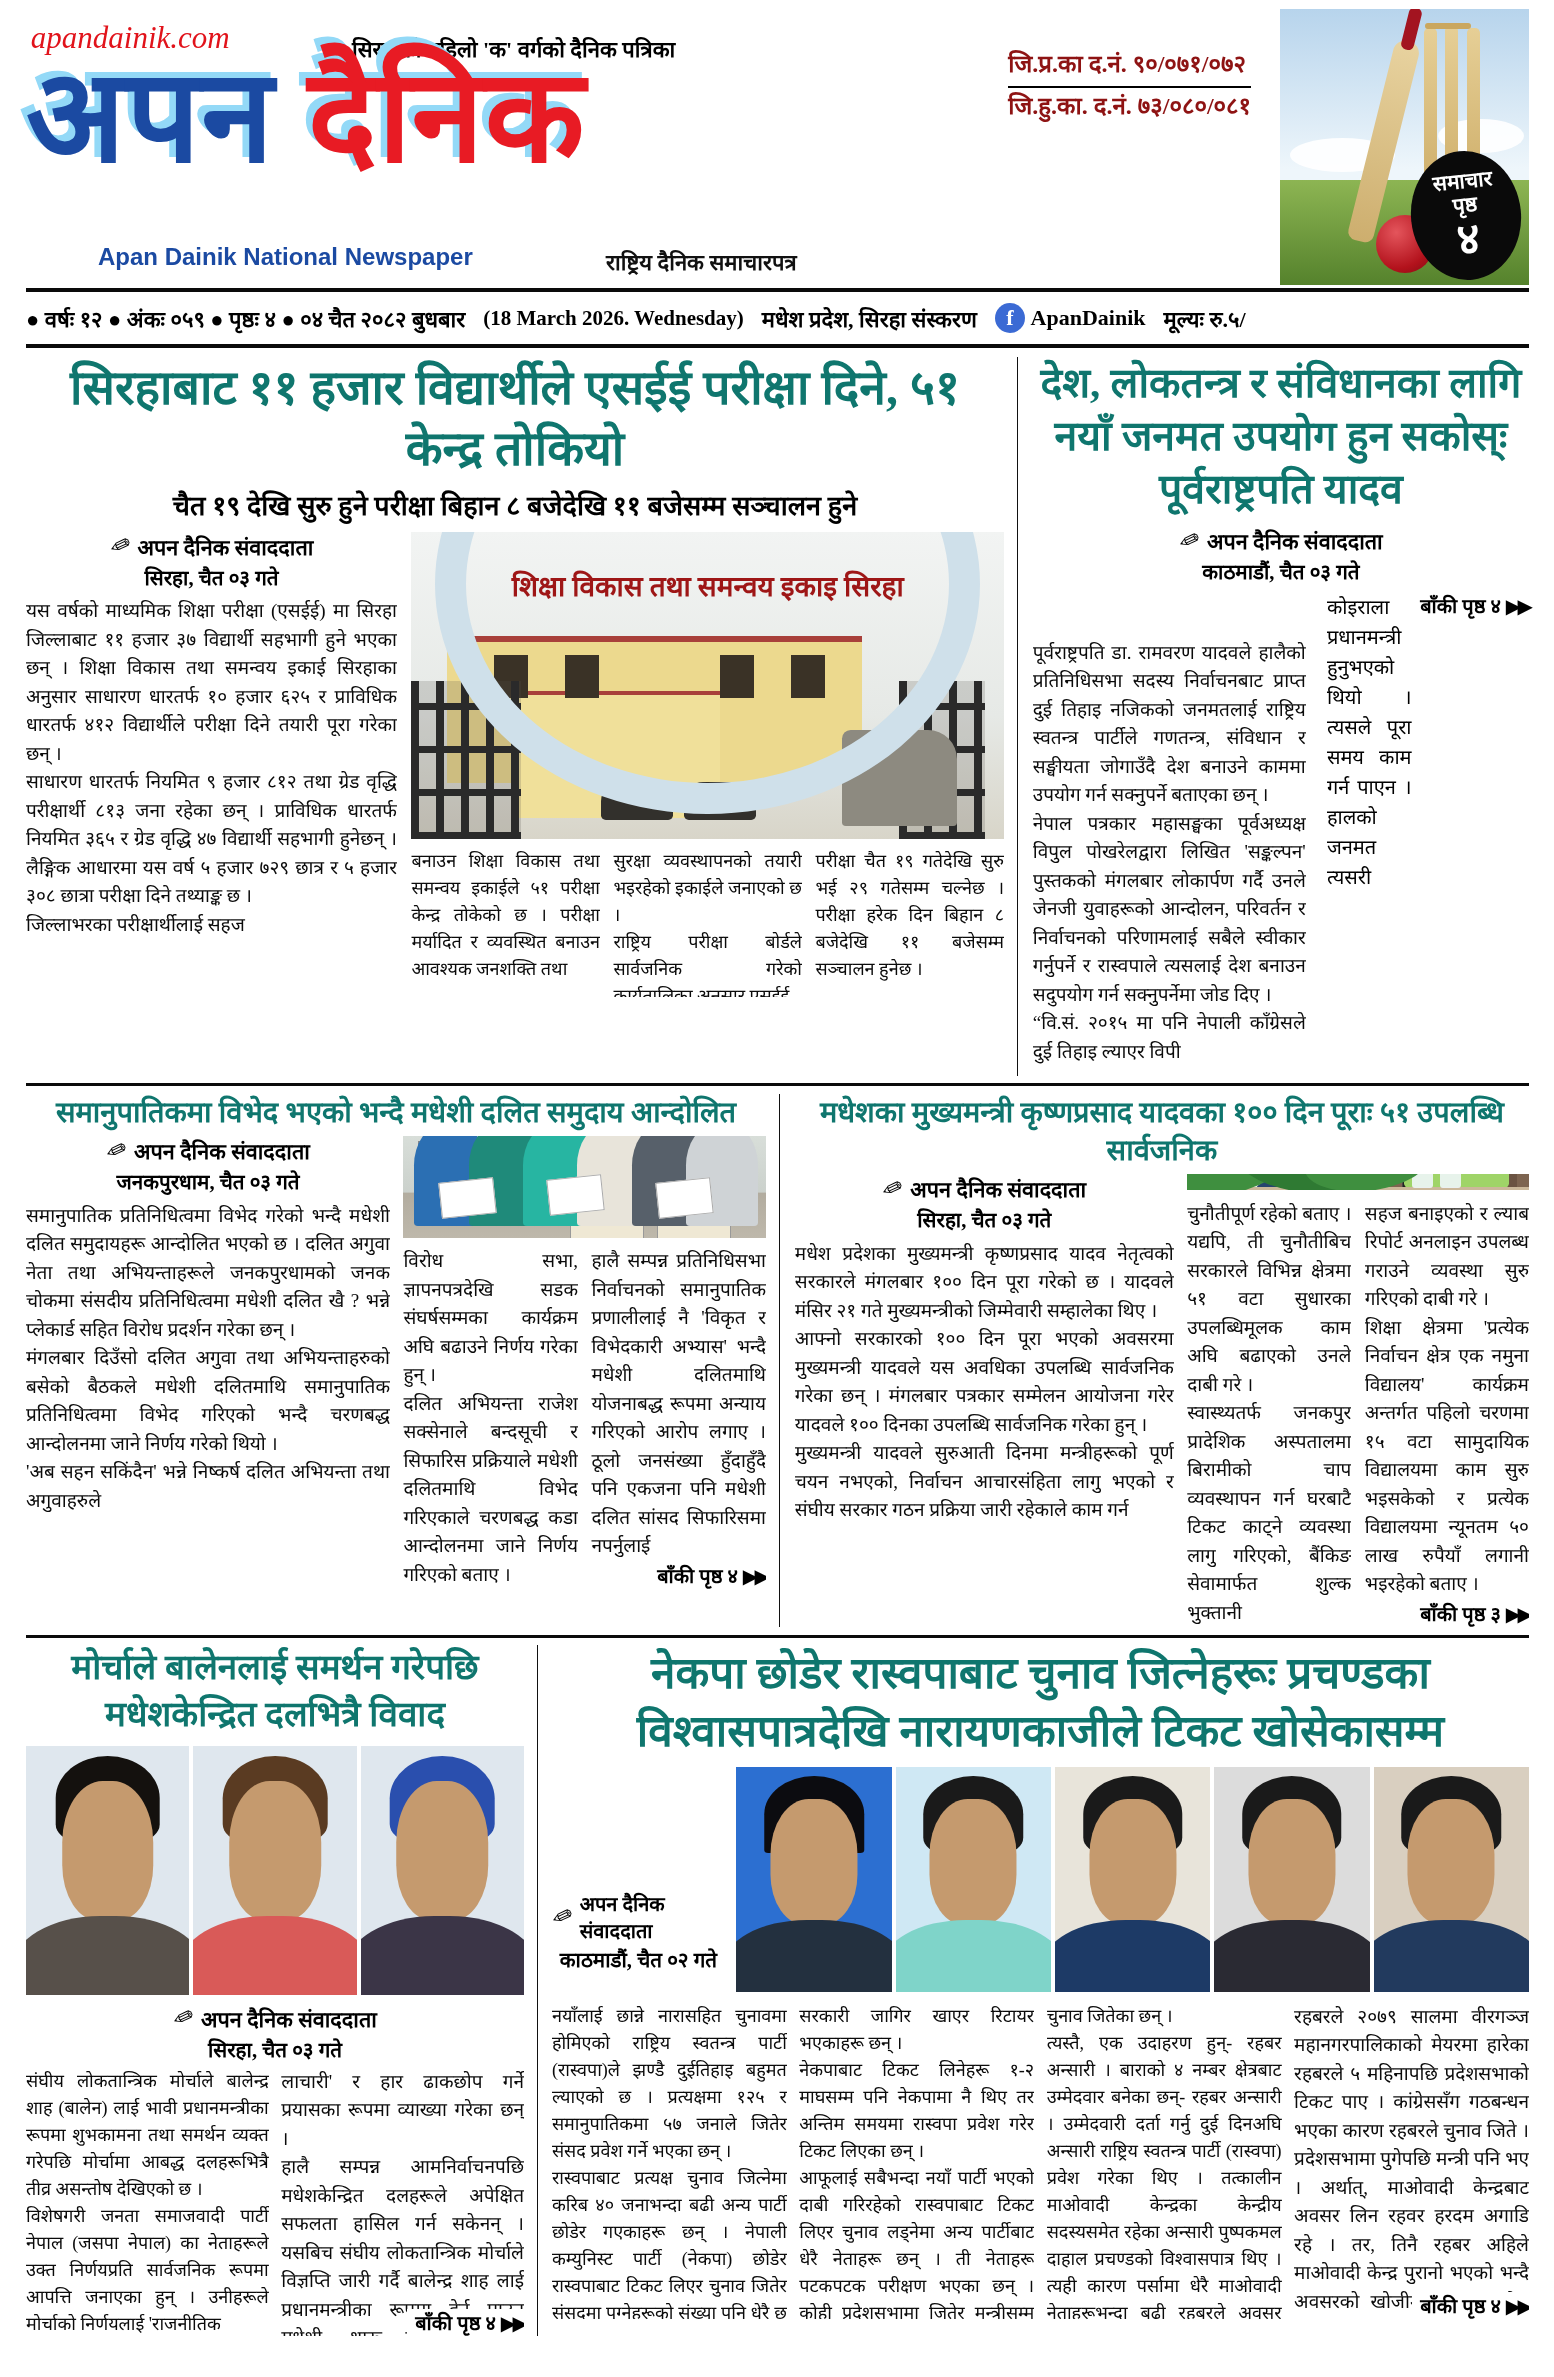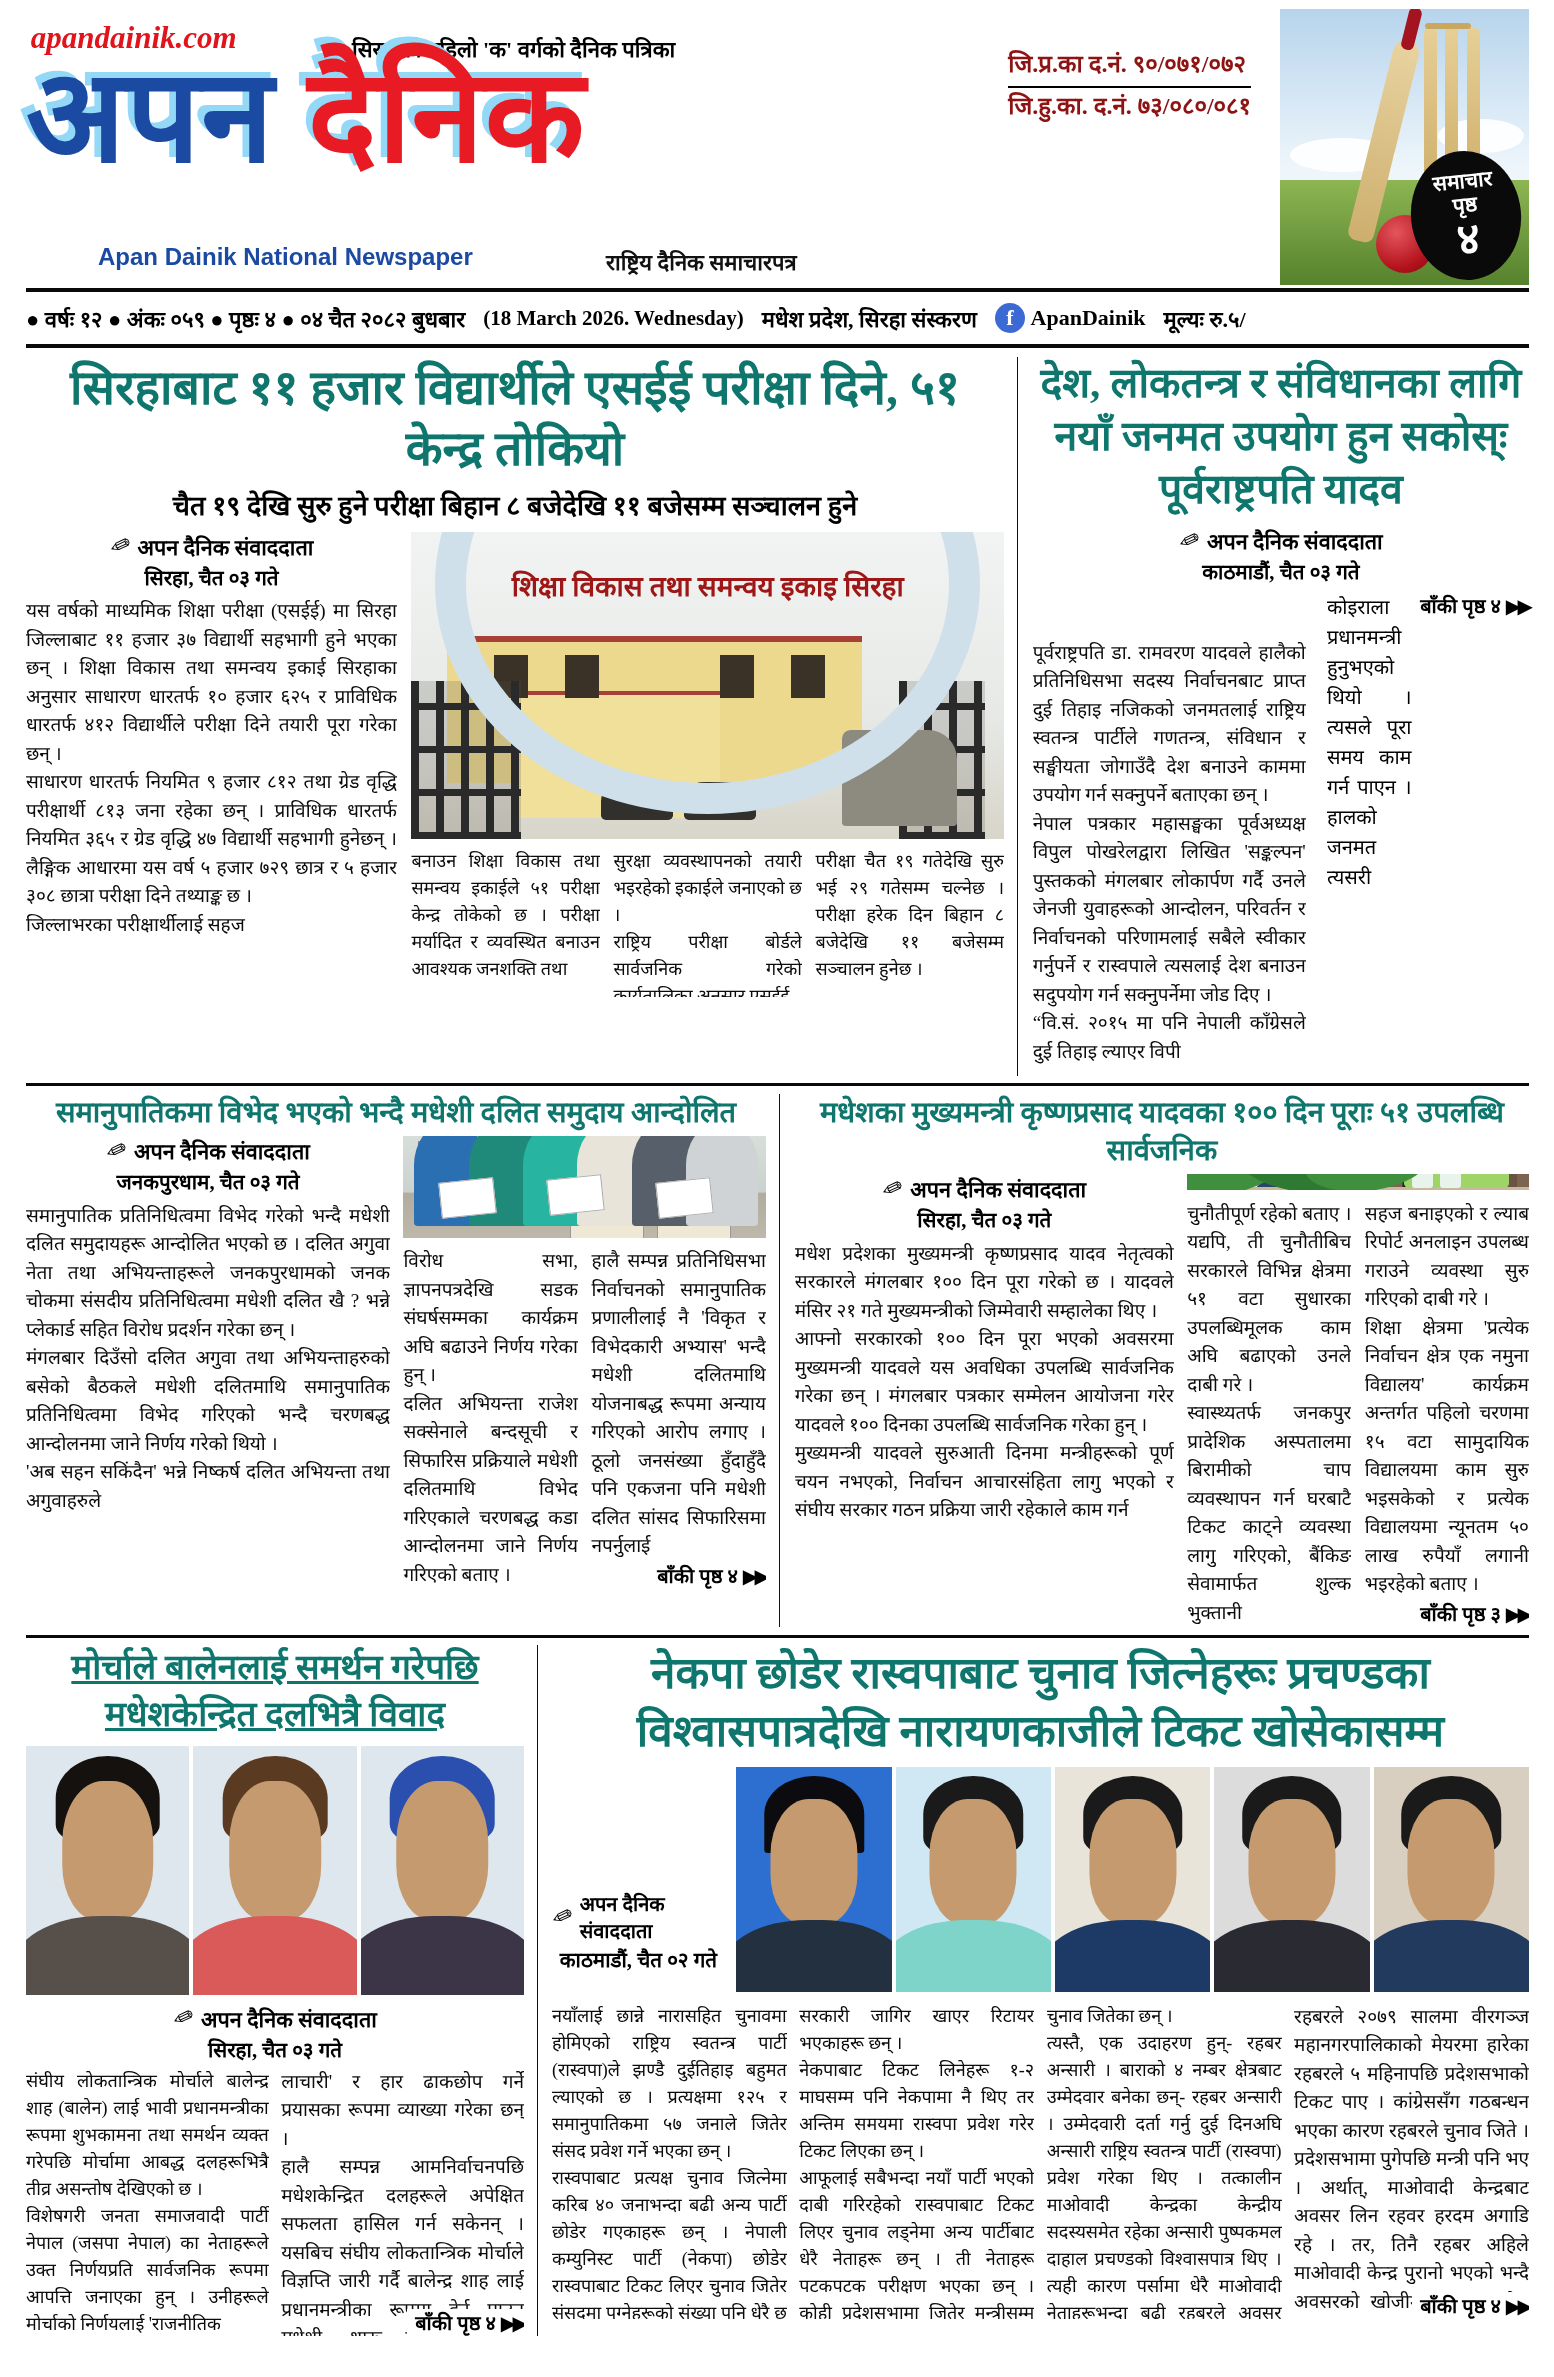--- a/index.html
+++ b/index.html
@@ -1,20 +1,20 @@
 <!DOCTYPE html>
 <html style="font-size:7.7px"><head>
 <meta charset="utf-8">
 <style>
   html,body{margin:0;padding:0;background:#fff;}
   .page{position:relative;width:1555px;height:2377px;background:#fff;overflow:hidden;
         font-family:"Liberation Serif","DejaVu Serif",serif;color:#000;box-sizing:border-box;padding:0 26px;}
   
   .masthead{position:relative;height:288px;}
-  .site-url{position:absolute;left:4.8px;top:20px;font-size:31px;font-weight:bold;font-style:italic;color:#e1131b;}
+  .site-url{position:absolute;left:4.8px;top:20px;font-size:31px;font-weight:normal;font-style:italic;color:#e1131b;}
   .tagline{position:absolute;left:326px;top:33px;font-size:22px;font-weight:bold;color:#000;}
   .big-title{position:absolute;left:0;top:46px;font-size:130px;line-height:1.1;font-weight:bold;letter-spacing:1px;
              text-shadow:-6.7px -5.8px 0 #93d9f7;white-space:nowrap;}
   .big-title .w1{color:#1b4aa2;}
   .big-title .w2{color:#e81b24;}
   .sub-en{position:absolute;left:72px;top:243px;font-size:24px;font-weight:bold;color:#1b4aa2;font-family:"Liberation Sans",sans-serif;}
   .sub-np{position:absolute;left:580px;top:246px;font-size:22px;font-weight:bold;color:#111;}
   .regs{position:absolute;right:278px;top:46px;font-size:24px;font-weight:bold;color:#8e1313;line-height:1.55;}
   .regs .r1{border-bottom:2.9px solid #000;padding-bottom:2.9px;}
   
@@ -117,21 +117,21 @@
   .leaf.l2{background:#2f7a33;}
   .cam-man{position:absolute;right:6%;bottom:14%;width:105px;height:134px;background:#9fd468;border-radius:40% 40% 4.8px 4.8px;}
   .cam-man::before{content:"";position:absolute;top:-30px;left:50%;transform:translateX(-50%);width:41px;height:41px;border-radius:50%;background:#7a4a2a;}
   .tripod{position:absolute;right:28%;bottom:0;width:4.8px;height:144px;background:#111;transform:rotate(14deg);}
   .phone{position:absolute;right:24%;top:8%;width:43px;height:77px;background:#222;border:1.9px solid #444;}
   .bottle{position:absolute;bottom:14%;width:21px;height:53px;background:#eef6fa;border-radius:5.8px 5.8px 2.9px 2.9px;opacity:.9;}
   .a34-sub{display:flex;gap:13.4px;flex:1;}
   .a34-sub .col{font-size:19px;}
   
   .a5{flex:0 0 498px;border-right:1.9px solid #111;padding-right:12.5px;}
-  .a5 .hl{font-size:35px;line-height:1.32;margin-bottom:8.6px;text-decoration:underline;}
+  .a5 .hl{font-size:35px;line-height:1.32;margin-bottom:8.6px;}
   .pics{display:flex;gap:3.8px;}
   .pics .portrait{height:249px;}
   .a5 .byline{margin:8.6px 0 1px;}
   .a5-cols{display:flex;gap:12.5px;height:268px;margin-top:4.8px;}
   .a5-cols .col{font-size:18px;}
   .a6{flex:1;padding-left:14.4px;}
   .a6 .hl{font-size:44px;line-height:1.3;margin-bottom:7.7px;}
   .a6-head{display:flex;gap:11.5px;align-items:flex-end;}
   .a6-byline{flex:0 0 173px;padding-bottom:19px;}
   .a6-byline .byline{font-size:20px;}

